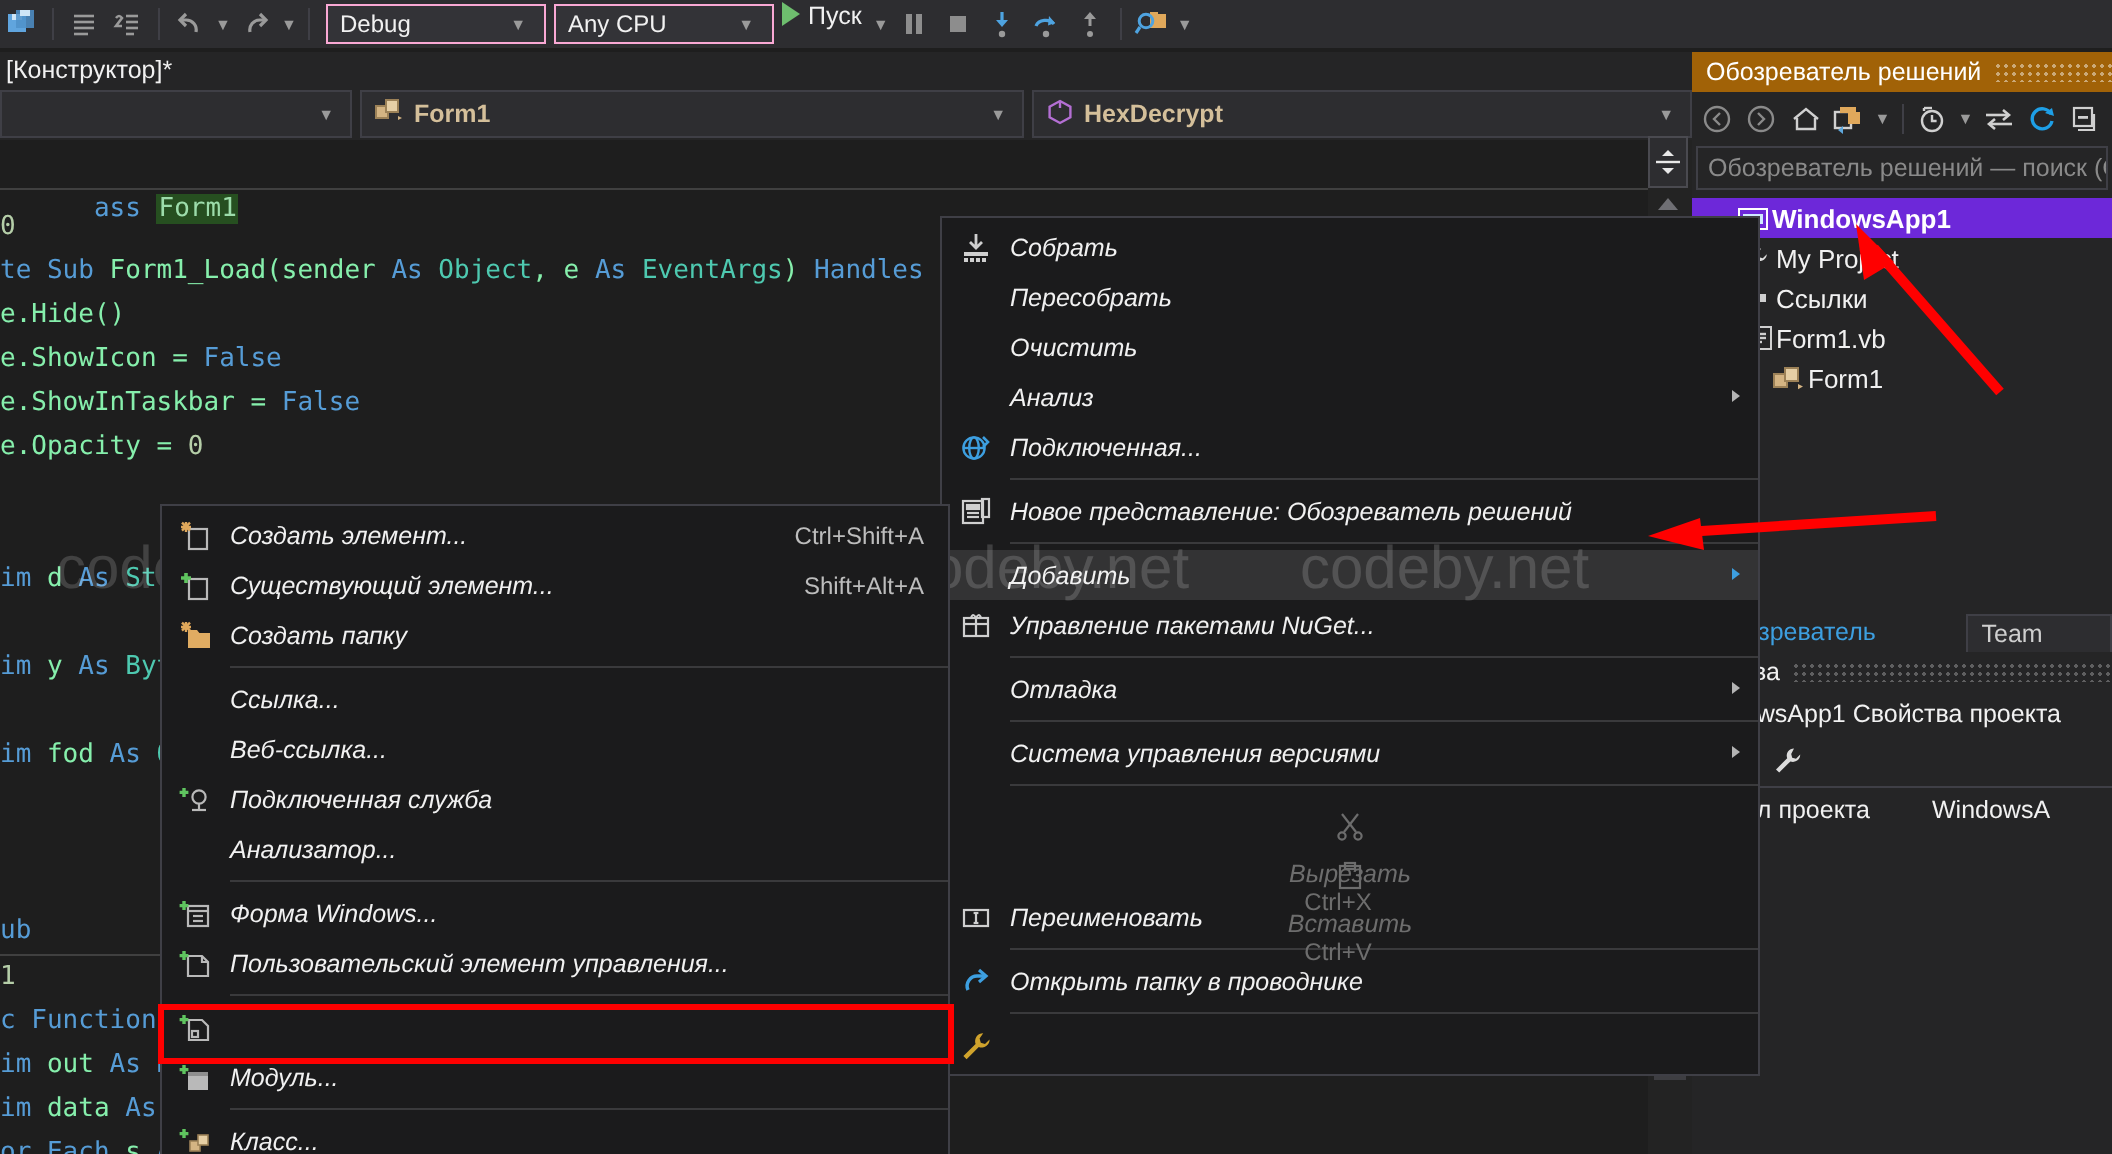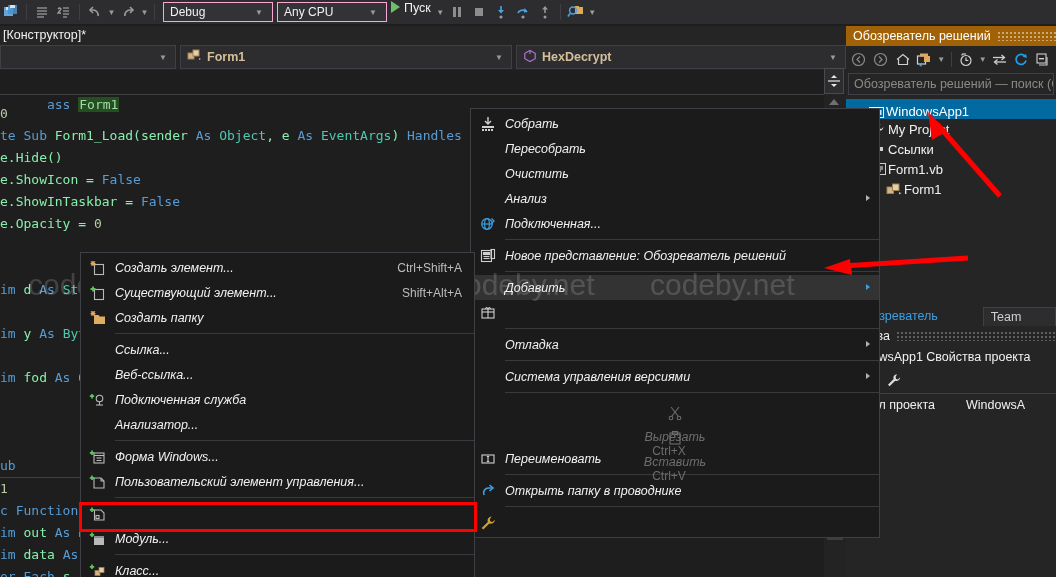--- a/index.html
+++ b/index.html
@@ -137,21 +137,21 @@
   .se-vsep { width:1px; height:15px; background:#3f3f46; margin:0 3px; }
   .se-search {
     height:22px; margin:1px 2px 2px 2px; background:#252526;
     border:1px solid #3f3f46; color:#8a8a8a; font-size:12.5px;
     display:flex; align-items:center; padding-left:5px; overflow:hidden;
     white-space:nowrap;
   }
   .se-tree { padding-top:2px; }
   .tr-row { height:20px; display:flex; align-items:center; font-size:13px;
             color:#f1f1f1; white-space:nowrap; }
-  .tr-row.sel { background:#0369a1; color:#fff; font-weight:normal;align-items:flex-end; }
+  .tr-row.sel { background:#6d28d9; color:#fff; font-weight:bold; }
   .tr-exp { width:14px; text-align:center; color:#9a9a9a; font-size:8px; }
   .tr-ico { width:20px; display:flex; align-items:center; justify-content:center; }
 
   
   .se-tabs {
     position:absolute; left:846px; top:306px; width:210px; height:20px;
     display:flex; align-items:flex-end; background:#252526; z-index:10;
   }
   .se-tab { height:19px; line-height:19px; padding:0 7px; font-size:12.5px; }
   .se-tab.active { color:#3d9fe0; background:#252526; }
@@ -615,20 +615,21 @@
     <div class="mi">
       <span class="ico">
         <svg width="16" height="16" viewBox="0 0 16 16" fill="none" stroke="#cfcfcf" stroke-width="1.1">
           <rect x="2" y="4" width="12" height="9"></rect>
           <line x1="8" y1="4" x2="8" y2="13"></line>
           <line x1="2" y1="7" x2="14" y2="7"></line>
           <path d="M5.5 4 q1 -3 2.5 0"></path>
             <path d="M10.5 4 q-1 -3 -2.5 0"></path>
         </svg>
       </span>
+      <span class="lbl">Управление пакетами NuGet...</span>
     </div>
 
     <div class="m-sep"></div>
 
     <div class="mi">
       <span class="ico"></span>
       <span class="lbl">Отладка</span>
       <span class="arrow"></span>
     </div>
 

